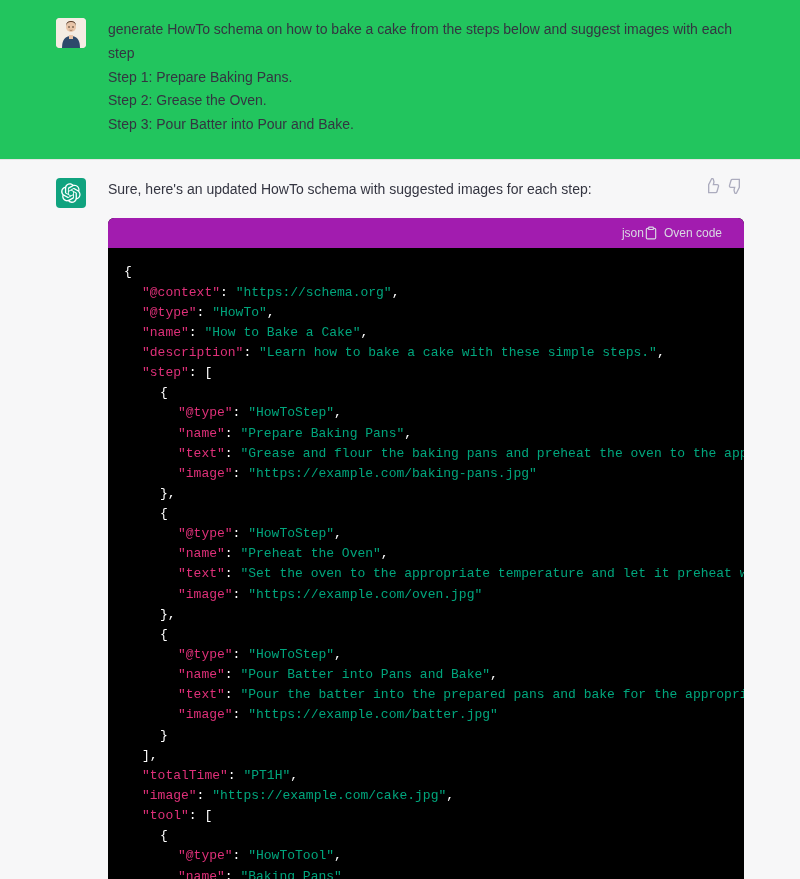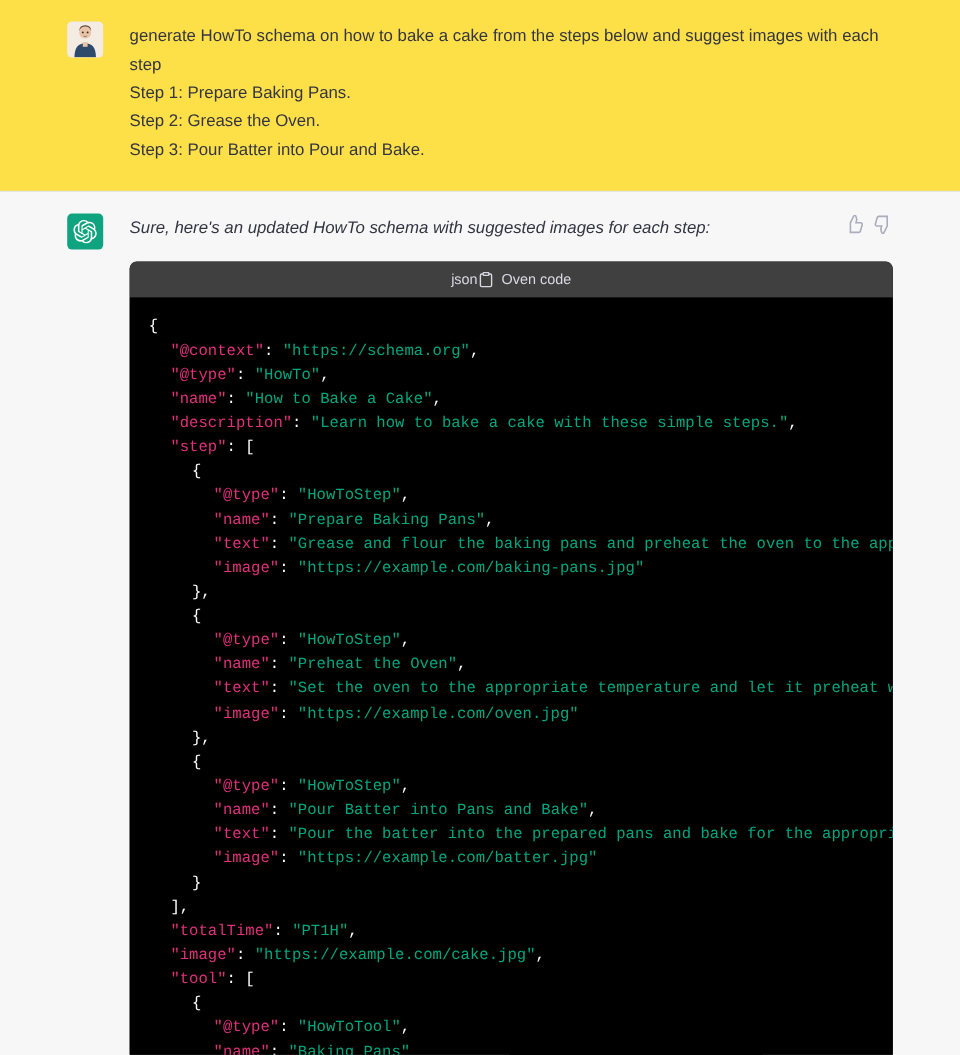--- a/index.html
+++ b/index.html
@@ -1,33 +1,33 @@
 <!DOCTYPE html>
 <html><head>
 <meta charset="utf-8">
 <style>
   * { box-sizing: border-box; margin: 0; padding: 0; }
   html, body { width: 800px; height: 879px; background: #ffffff; font-family: -apple-system, BlinkMacSystemFont, "Segoe UI", Helvetica, Arial, sans-serif; overflow: hidden; }
   .conversation { width: 100%; }
   .message-block { display: flex; padding: 18px 56px 22px 56px; border-bottom: 1px solid #e5e5e5; }
-  .message-block.user { background: #fde047; }
+  .message-block.user { background: #22c55e; }
   .message-block.assistant { background: #f7f7f8; border-bottom: none; padding-bottom: 0; }
   .avatar { width: 30px; height: 30px; flex: 0 0 30px; border-radius: 4px; margin-right: 22px; display: flex; align-items: center; justify-content: center; }
   .avatar.user-avatar { background: #f0e6dc; overflow: hidden; }
   .avatar.user-avatar svg { width: 30px; height: 30px; }
   .avatar.assistant-avatar { background: #10a37f; }
   .avatar.assistant-avatar svg { width: 20px; height: 20px; }
   .content { flex: 1; min-width: 0; }
   .user-text { font-size: 14px; line-height: 1.7; color: #343541; }
-  .assistant-row { display: flex; align-items: flex-end; font-style: italic; }
+  .assistant-row { display: flex; align-items: flex-start; }
   .assistant-text { flex: 1; font-size: 14px; line-height: 1.6; color: #343541; }
   .feedback { display: flex; gap: 8px; margin-left: 12px; color: #acacbe; }
   .feedback svg { width: 16px; height: 16px; cursor: pointer; }
   .code-card { margin-top: 18px; border-radius: 6px; overflow: hidden; background: #000000; }
-  .code-header { background: #404040; color: #d9d9e3; font-size: 12px; padding: 8px 12px; display: flex; justify-content: center; align-items: center; }
+  .code-header { background: #a21caf; color: #d9d9e3; font-size: 12px; padding: 8px 22px; display: flex; justify-content: flex-end; align-items: center; }
   .copy-btn { display: flex; align-items: center; gap: 6px; cursor: pointer; color: #d9d9e3; }
   .copy-btn svg { width: 14px; height: 14px; }
   .code-body { background: #000000; padding: 14px 16px 0 16px; font-family: Consolas, Monaco, "Courier New", monospace; font-size: 13px; line-height: 1.55; color: #ffffff; overflow: hidden; white-space: pre; }
   .code-body .line { display: block; white-space: pre; }
   .k { color: #df3079; }    
   .s { color: #00a67d; }    
   .p { color: #ffffff; }    
   .ind1 { padding-left: 0; }
   .ind2 { padding-left: 18px; }
   .ind3 { padding-left: 36px; }

